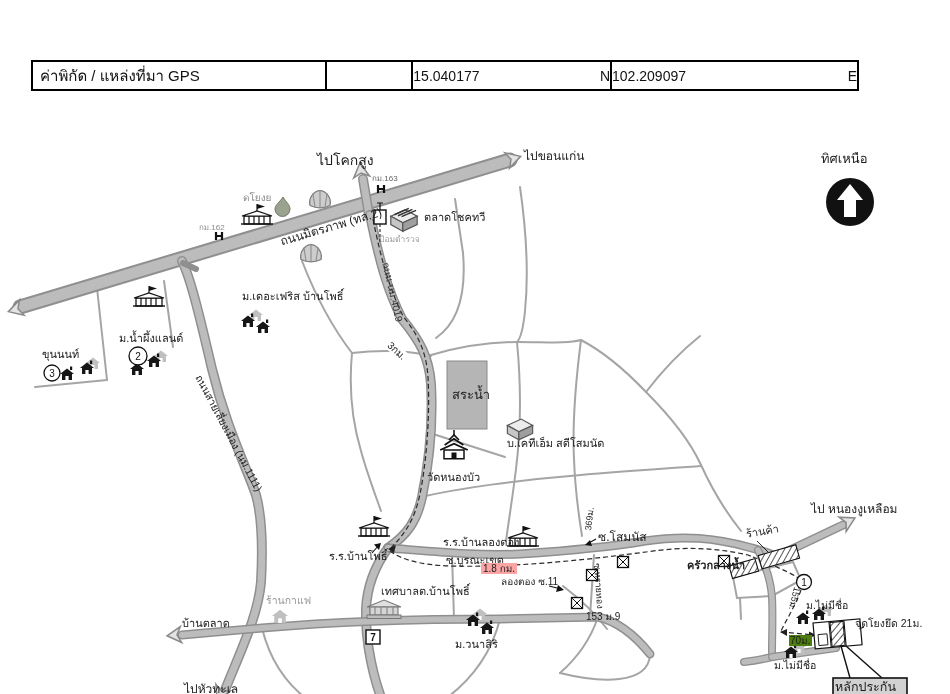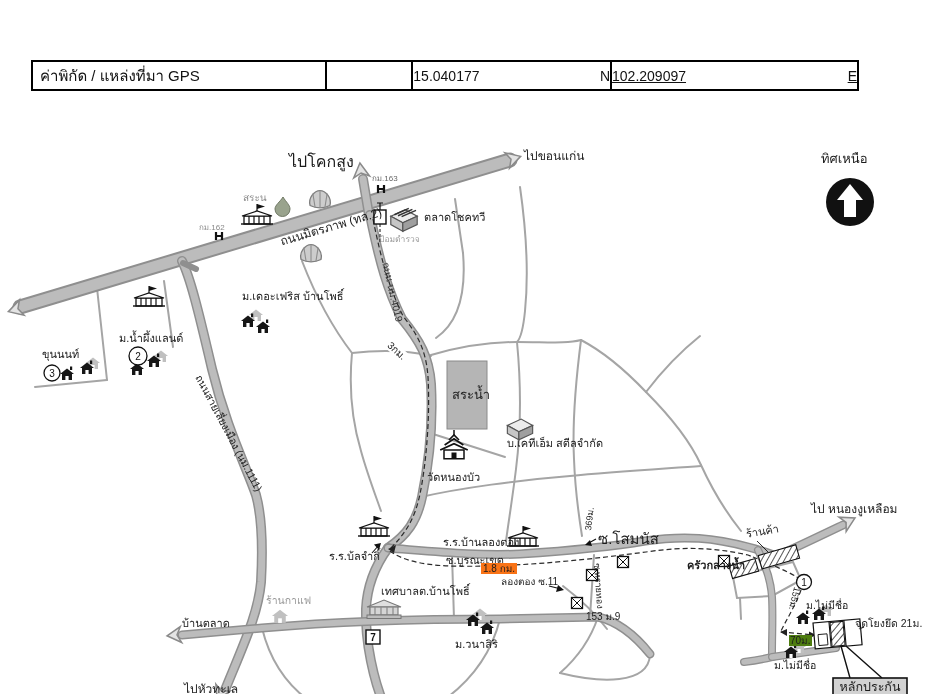--- a/index.html
+++ b/index.html
@@ -28,21 +28,21 @@
 <div id="page">
 
   <div id="coordbar">
     <div class="cell" style="width:303px;">ค่าพิกัด / แหล่งที่มา GPS</div>
     <div class="cell" style="width:89px;"></div>
     <div class="cell" style="width:206px;">
       <span>15.040177</span>
         <span class="sp"></span>
       <span>N</span>
     </div>
-    <div class="cell" style="width:256px;text-decoration:underline;">
+    <div class="cell" style="width:256px;">
       <span>102.209097</span>
         <span class="sp"></span>
       <span>E</span>
     </div>
   </div>
 
   <svg width="950" height="694" viewBox="0 0 950 694">
     <defs>
       <pattern id="hatch" width="5" height="5" patternUnits="userSpaceOnUse" patternTransform="rotate(45)">
         <rect width="5" height="5" fill="#fff"></rect>
@@ -265,55 +265,55 @@
     <g font-family="Liberation Sans, sans-serif" font-size="10" text-anchor="middle" fill="#111">
       <circle cx="804" cy="543" r="7.5" fill="#fff" stroke="#111" stroke-width="1.3"></circle>
       <text x="804" y="546.5">1</text>
       <circle cx="138" cy="317" r="9" fill="#fff" stroke="#111" stroke-width="1.3"></circle>
       <text x="138" y="320.5">2</text>
       <circle cx="52" cy="334" r="8" fill="#fff" stroke="#111" stroke-width="1.3"></circle>
       <text x="52" y="337.5">3</text>
     </g>
   </svg>
 
-  <div class="lbl" style="left:289px;top:114px;font-size:16px;">ไปโคกสูง</div>
+  <div class="lbl" style="left:317px;top:114px;font-size:14px;">ไปโคกสูง</div>
   <div class="lbl" style="left:524px;top:111px;font-size:12px;">ไปขอนแก่น</div>
-  <div class="lbl" style="left:243px;top:153px;font-size:10px;color:#8a8a8a;">สระน</div>
+  <div class="lbl" style="left:243px;top:153px;font-size:10px;color:#8a8a8a;">ดโยงย</div>
   <div class="lbl" style="left:199px;top:185px;font-size:8px;color:#8a8a8a;">กม.162</div>
   <div class="lbl" style="left:372px;top:136px;font-size:8px;color:#666;">กม.163</div>
   <div class="lbl" style="left:279px;top:197px;font-size:12px;transform:rotate(-16.5deg);">ถนนมิตรภาพ (ทล.2)</div>
   <div class="lbl" style="left:424px;top:172px;">ตลาดโชคทวี</div>
   <div class="lbl" style="left:379px;top:196px;font-size:8.5px;color:#9a9a9a;">ป้อมตำรวจ</div>
   <div class="lbl" style="left:391px;top:222px;font-size:10px;color:#333;transform:rotate(77deg);">ถนน นม.4019</div>
   <div class="lbl" style="left:242px;top:251px;">ม.เดอะเฟริส บ้านโพธิ์</div>
   <div class="lbl" style="left:119px;top:293px;text-align:right;">ม.น้ำผึ้งแลนด์</div>
   <div class="lbl" style="left:42px;top:309px;">ขุนนนท์</div>
   <div class="lbl" style="left:203px;top:334px;font-size:10.5px;transform:rotate(62deg);">ถนนสายเลี่ยงเมือง (นม.1111)</div>
   <div class="lbl" style="left:392px;top:300px;font-size:10px;transform:rotate(42deg);background:#fff;padding:0 1px;">3กม.</div>
   <div class="lbl" style="left:452px;top:349px;font-size:13px;">สระน้ำ</div>
-  <div class="lbl" style="left:507px;top:398px;">บ.เคทีเอ็ม สตีลจำกัด</div>
+  <div class="lbl" style="left:507px;top:398px;">บ.เคทีเอ็ม สตีโสมนัด</div>
   <div class="lbl" style="left:427px;top:432px;">วัดหนองบัว</div>
-  <div class="lbl" style="left:329px;top:511px;">ร.ร.บ้ลจำกิ์</div>
+  <div class="lbl" style="left:329px;top:511px;">ร.ร.บ้านโพธิ์</div>
   <div class="lbl" style="left:443px;top:497px;">ร.ร.บ้านลองตอง</div>
   <div class="lbl" style="left:446px;top:515px;">ซ.บูรณะเขต</div>
-  <div class="lbl" style="left:481px;top:524px;font-size:10px;background:#f97316;padding:0 2px;">1.8 กม.</div>
+  <div class="lbl" style="left:481px;top:524px;font-size:10px;background:#fca5a5;padding:0 2px;">1.8 กม.</div>
   <div class="lbl" style="left:501px;top:537px;font-size:10px;">ลองตอง ซ.11</div>
-  <div class="lbl" style="left:598px;top:492px;font-size:15px;">ซ.โสมนัส</div>
+  <div class="lbl" style="left:598px;top:492px;font-size:12px;">ซ.โสมนัส</div>
   <div class="lbl" style="left:584px;top:491px;font-size:9px;transform:rotate(-83deg);">369ม.</div>
   <div class="lbl" style="left:601px;top:524px;font-size:9px;transform:rotate(86deg);">ซ.ทรายทอง</div>
   <div class="lbl" style="left:381px;top:546px;">เทศบาลต.บ้านโพธิ์</div>
   <div class="lbl" style="left:266px;top:556px;font-size:10.5px;color:#9a9a9a;">ร้านกาแฟ</div>
   <div class="lbl" style="left:182px;top:578px;">บ้านตลาด</div>
   <div class="lbl" style="left:184px;top:644px;font-size:12px;">ไปหัวทะเล</div>
   <div class="lbl" style="left:397px;top:661px;font-size:12px;">ไปบ้านยองแยง</div>
   <div class="lbl" style="left:455px;top:599px;">ม.วนาสิริ</div>
   <div class="lbl" style="left:586px;top:572px;font-size:10px;">153 ม.9</div>
   <div class="lbl" style="left:687px;top:520px;font-weight:bold;">ครัวกลางน้ำ</div>
   <div class="lbl" style="left:745px;top:489px;transform:rotate(-10deg);">ร้านค้า</div>
   <div class="lbl" style="left:811px;top:464px;font-size:12px;">ไป หนองงูเหลือม</div>
   <div class="lbl" style="left:801px;top:549px;font-size:9px;transform:rotate(103deg);">155ม.</div>
   <div class="lbl" style="left:806px;top:561px;font-size:10.5px;">ม.ไม่มีชื่อ</div>
   <div class="lbl" style="left:774px;top:621px;font-size:10.5px;">ม.ไม่มีชื่อ</div>
   <div class="lbl" style="left:855px;top:579px;font-size:10.5px;">จุดโยงยึด 21ม.</div>
   <div class="lbl" style="left:789px;top:596px;font-size:10px;background:#4d7c0f;padding:0 1px;">70ม.</div>
-  <div class="lbl" style="left:835px;top:642px;width:70px;text-align:center;font-size:12.5px;">หลักประกัน</div>
+  <div class="lbl" style="left:835px;top:642px;width:58px;text-align:center;font-size:12.5px;">หลักประกัน</div>
   <div class="lbl" style="left:821px;top:113px;font-size:13px;">ทิศเหนือ</div>
 </div>
 
 </body></html>

